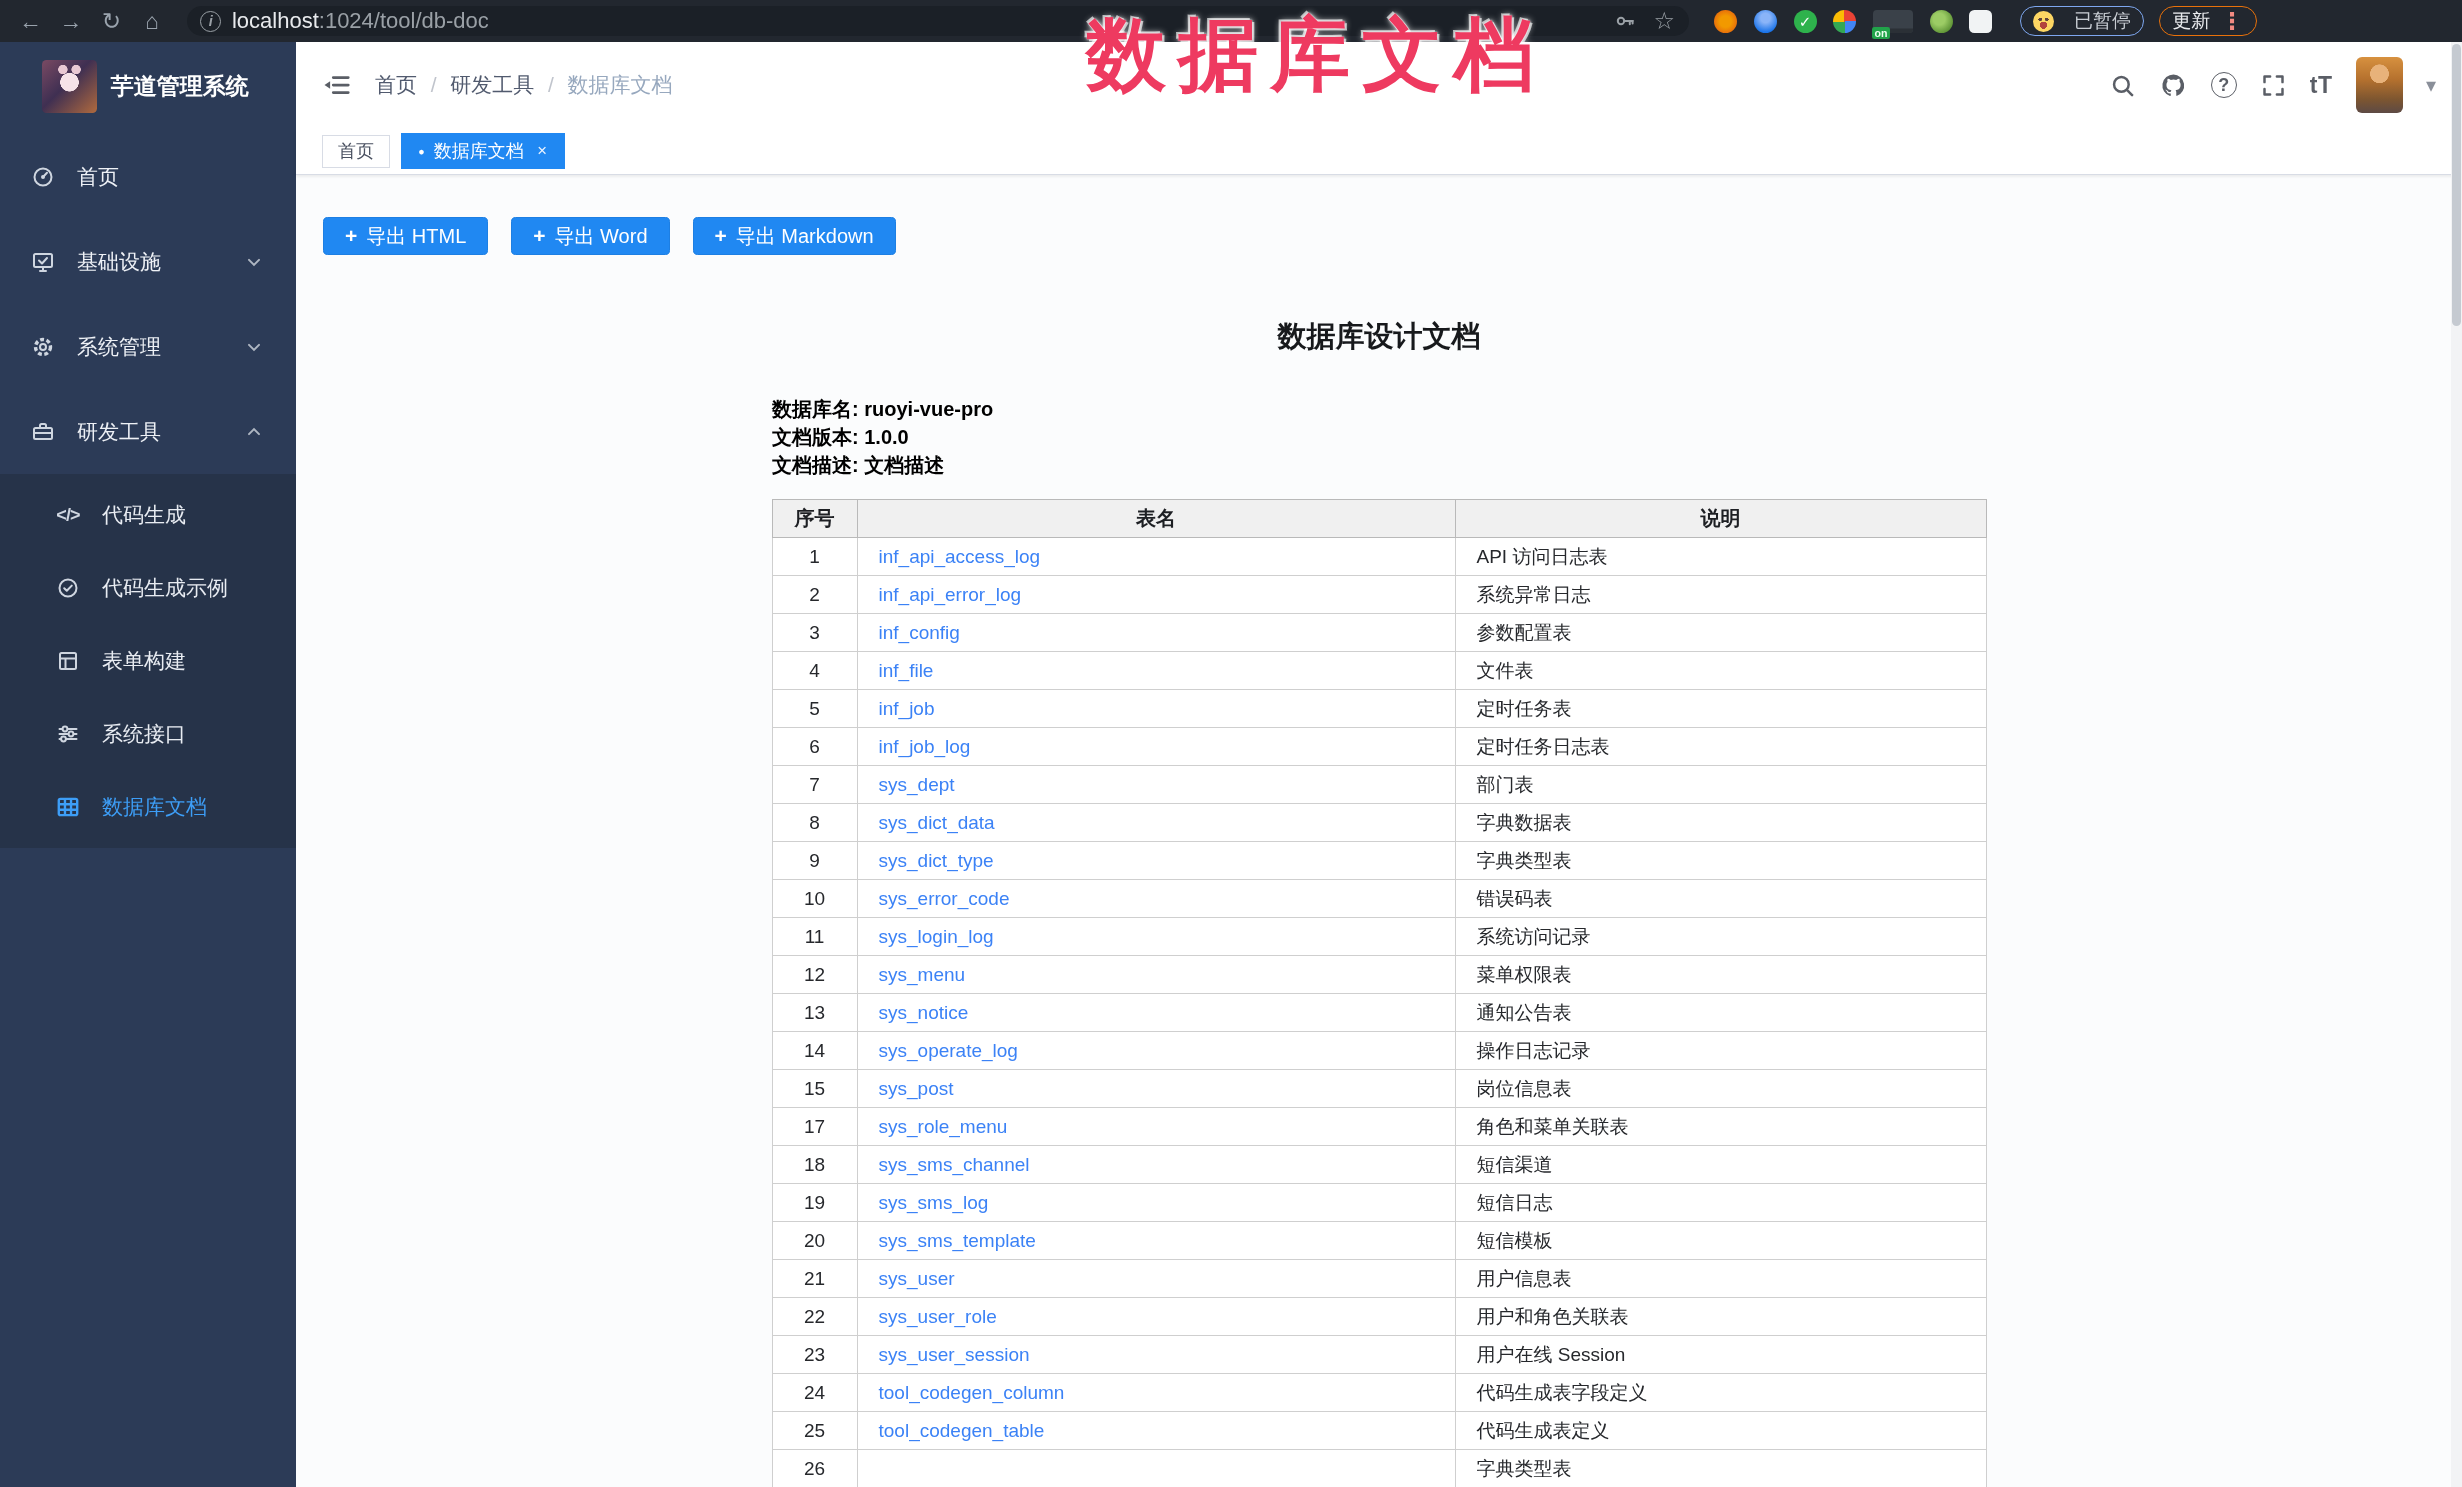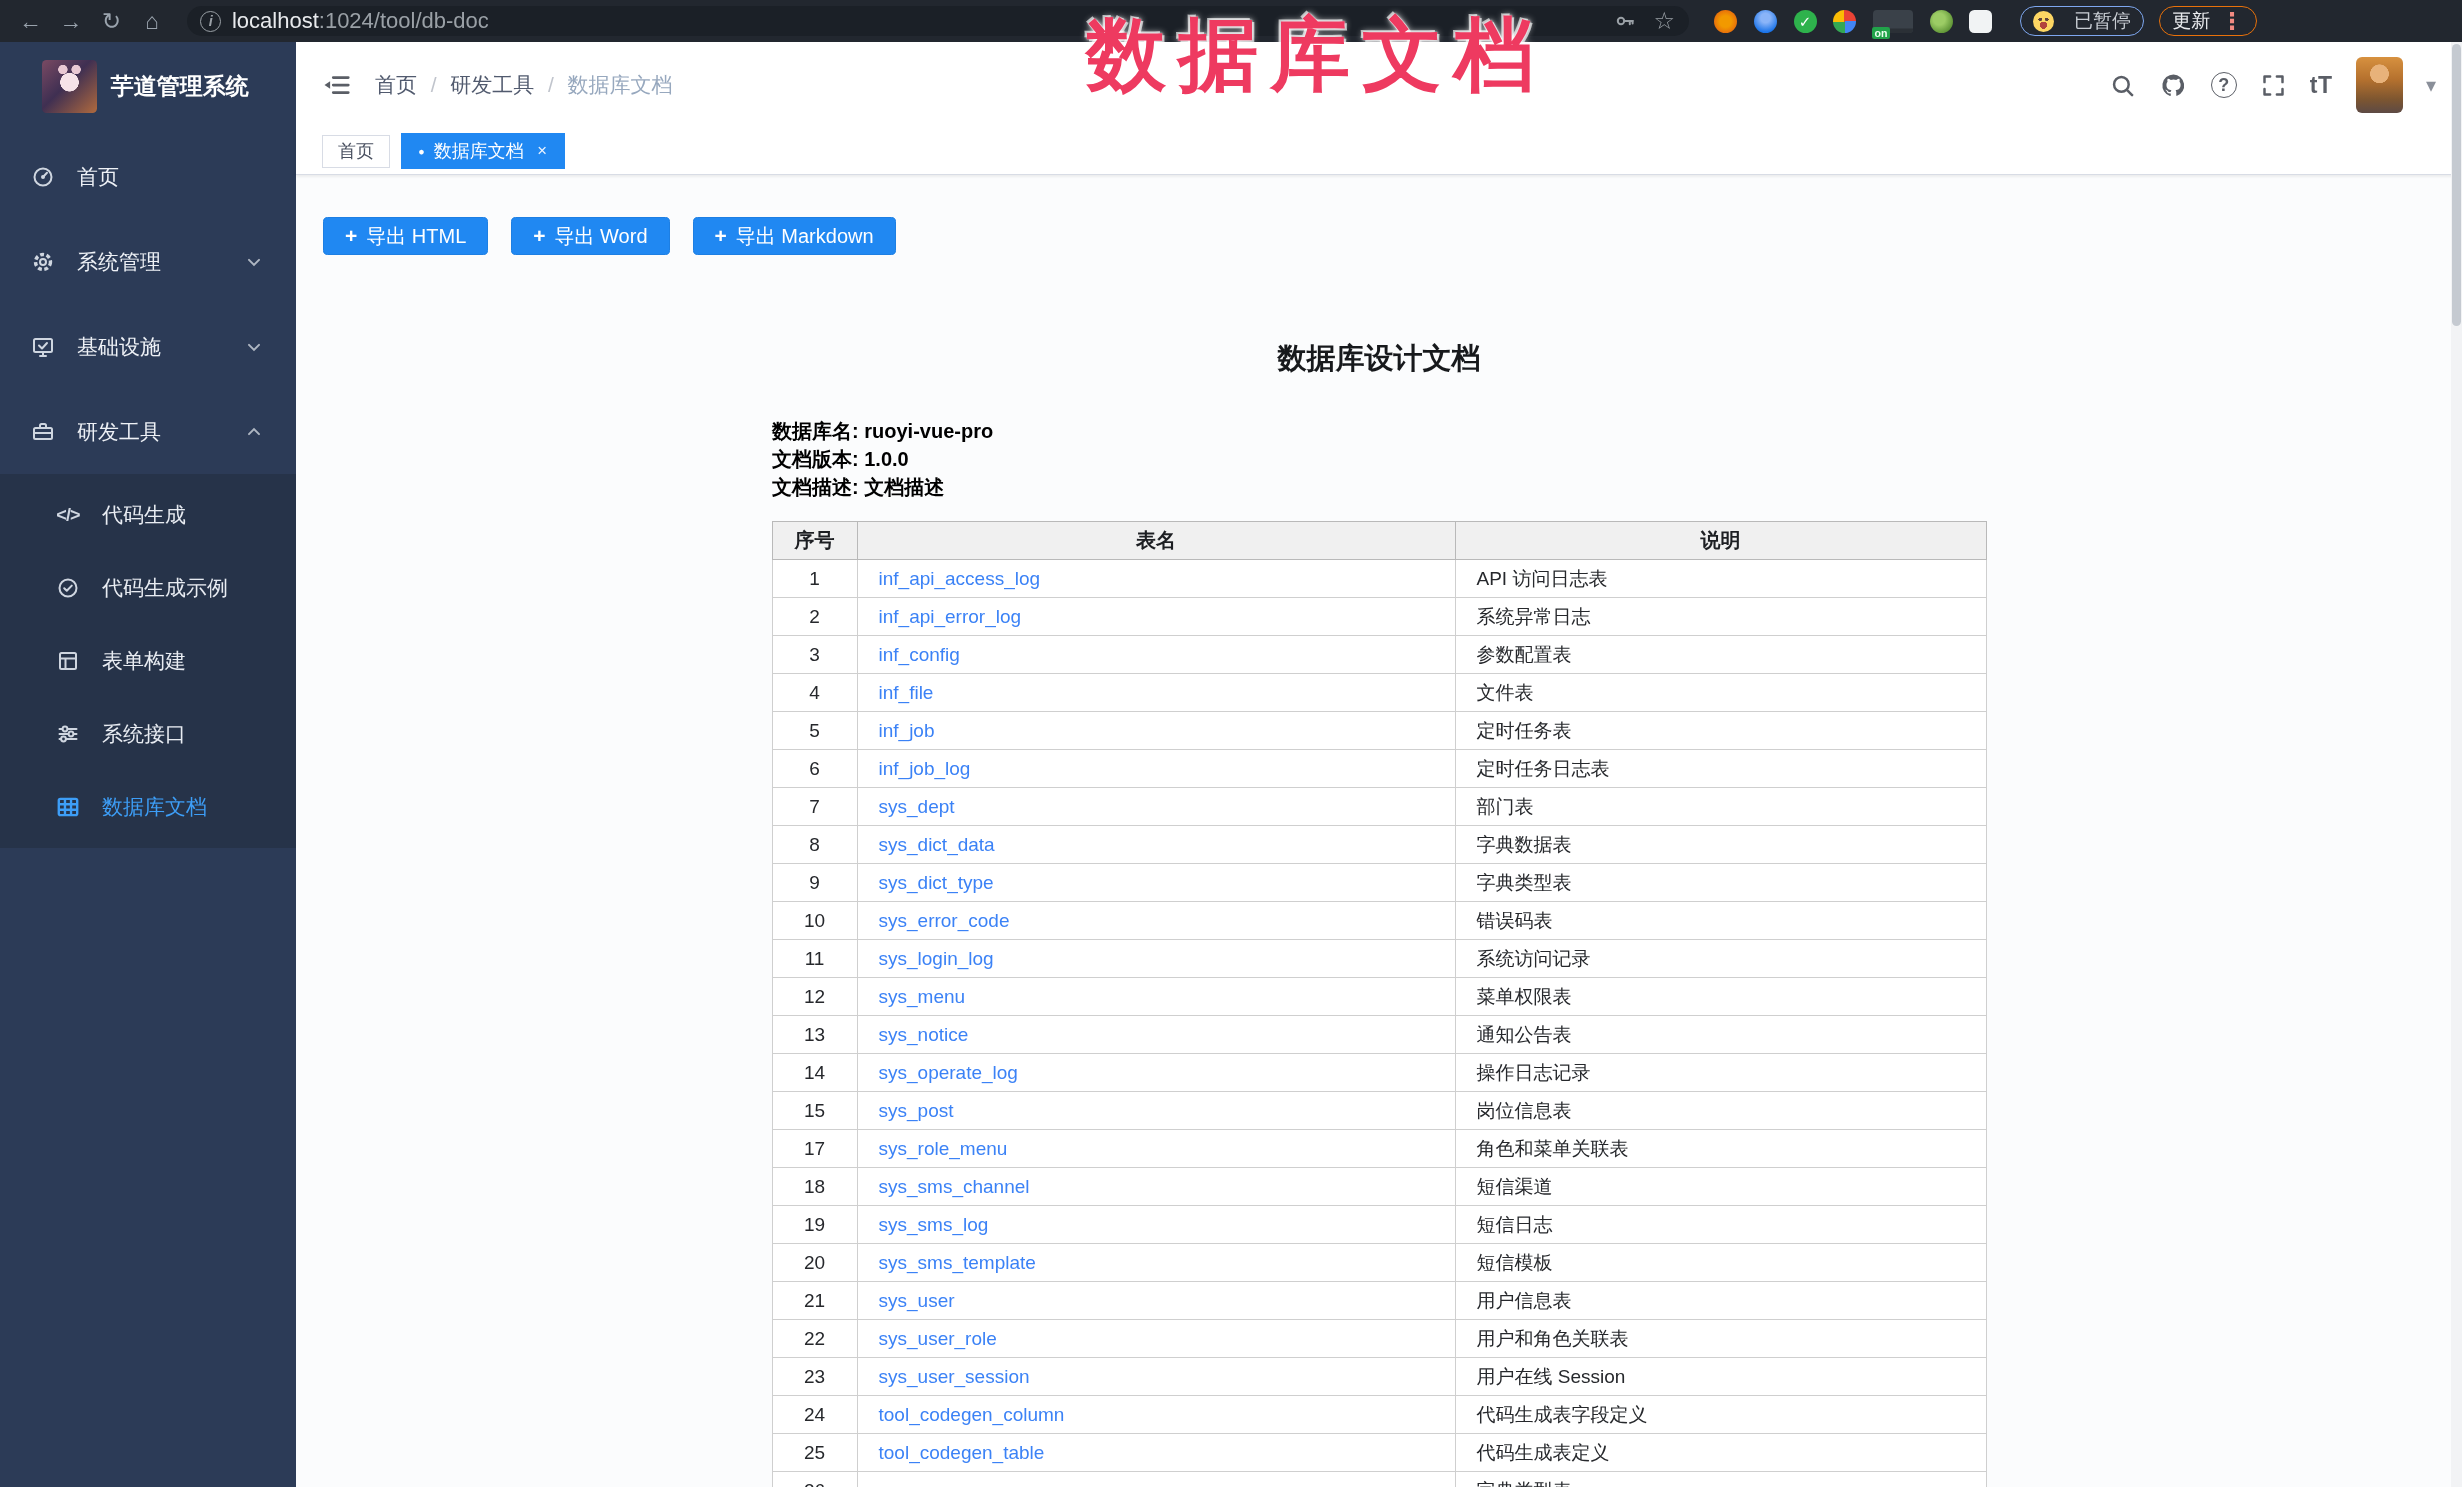--- a/index.html
+++ b/index.html
@@ -107,21 +107,21 @@
   .tag .dot { font-size:10.6px; color:#fff; }
   .tag .x { font-size:16.7px; color:#eaf3ff; margin-left:4.6px; }
 
   
   .content { flex:1; overflow:hidden; }
   .btn-row { display:flex; gap:23px; margin:42px 0 0 27px; }
   .btn { height:38px; background:#2088f2; border:0.8px solid #1d7fe3; border-radius:4.6px;
     color:#fff; font-size:20px; display:flex; align-items:center; gap:9px; padding:0 21px;
     cursor:pointer; font-family:inherit; }
   .btn .plus { font-size:21px; font-weight:bold; }
-  .doc-title { margin-top:84px; text-align:center; font-size:29px; font-weight:bold; color:#17191c; }
+  .doc-title { margin-top:62px; text-align:center; font-size:29px; font-weight:bold; color:#17191c; }
   .doc-meta { width:1214px; margin:38px auto 0; font-size:20px; color:#000; }
   .doc-meta .meta-line { line-height:28px; }
   .doc-meta b { font-weight:bold; }
   .doc-table { width:1214px; margin:20px auto 0; border-collapse:collapse; table-layout:fixed; }
   .doc-table col.c1 { width:85px; } .doc-table col.c2 { width:598px; } .doc-table col.c3 { width:531px; }
   .doc-table th { background:#f0f0f0; border:0.8px solid #b9b9b9; height:38px;
     font-size:20px; font-weight:bold; color:#1d1f23; text-align:center; }
   .doc-table td { background:#fff; border:0.8px solid #cfcfcf; height:38px; font-size:19px; color:#26282c; }
   .doc-table td.c-idx { text-align:center; }
   .doc-table td.c-name { padding-left:21px; }
@@ -199,42 +199,42 @@
               <circle cx="12" cy="12" r="8.5"></circle>
               <path d="M12 12l4-4.2"></path>
               <circle cx="12" cy="12" r="1" fill="currentColor"></circle>
             </svg>
         </span>
         <span class="ml">首页</span>
       </div>
 
       <div class="menu-item">
         <span class="mi">
-          <svg width="24" height="24" viewBox="0 0 24 24" fill="none" stroke="currentColor">
-              <circle cx="12" cy="12" r="7.5" stroke-width="3.4" stroke-dasharray="3.9 2.55"></circle>
-              <circle cx="12" cy="12" r="3" stroke-width="2"></circle>
-            </svg>
-        </span>
-        <span class="ml">系统管理</span>
-        <span class="chev down">
-          <svg width="20" height="20" viewBox="0 0 24 24" fill="none" stroke="currentColor" stroke-width="2.4" stroke-linecap="round">
-              <path d="M6 9.5l6 6 6-6"></path>
-            </svg>
-        </span>
-      </div>
-
-      <div class="menu-item">
-        <span class="mi">
           <svg width="24" height="24" viewBox="0 0 24 24" fill="none" stroke="currentColor" stroke-width="2" stroke-linecap="round" stroke-linejoin="round">
               <rect x="3" y="4" width="18" height="13" rx="1.5"></rect>
               <path d="M8 10.5l3 3 5-5.5"></path>
               <path d="M9 21h6M12 17v4"></path>
             </svg>
         </span>
         <span class="ml">基础设施</span>
+        <span class="chev down">
+          <svg width="20" height="20" viewBox="0 0 24 24" fill="none" stroke="currentColor" stroke-width="2.4" stroke-linecap="round">
+              <path d="M6 9.5l6 6 6-6"></path>
+            </svg>
+        </span>
+      </div>
+
+      <div class="menu-item">
+        <span class="mi">
+          <svg width="24" height="24" viewBox="0 0 24 24" fill="none" stroke="currentColor">
+              <circle cx="12" cy="12" r="7.5" stroke-width="3.4" stroke-dasharray="3.9 2.55"></circle>
+              <circle cx="12" cy="12" r="3" stroke-width="2"></circle>
+            </svg>
+        </span>
+        <span class="ml">系统管理</span>
         <span class="chev down">
           <svg width="20" height="20" viewBox="0 0 24 24" fill="none" stroke="currentColor" stroke-width="2.4" stroke-linecap="round">
               <path d="M6 9.5l6 6 6-6"></path>
             </svg>
         </span>
       </div>
 
       <div class="menu-item">
         <span class="mi">
           <svg width="24" height="24" viewBox="0 0 24 24" fill="none" stroke="currentColor" stroke-width="2" stroke-linecap="round" stroke-linejoin="round">

